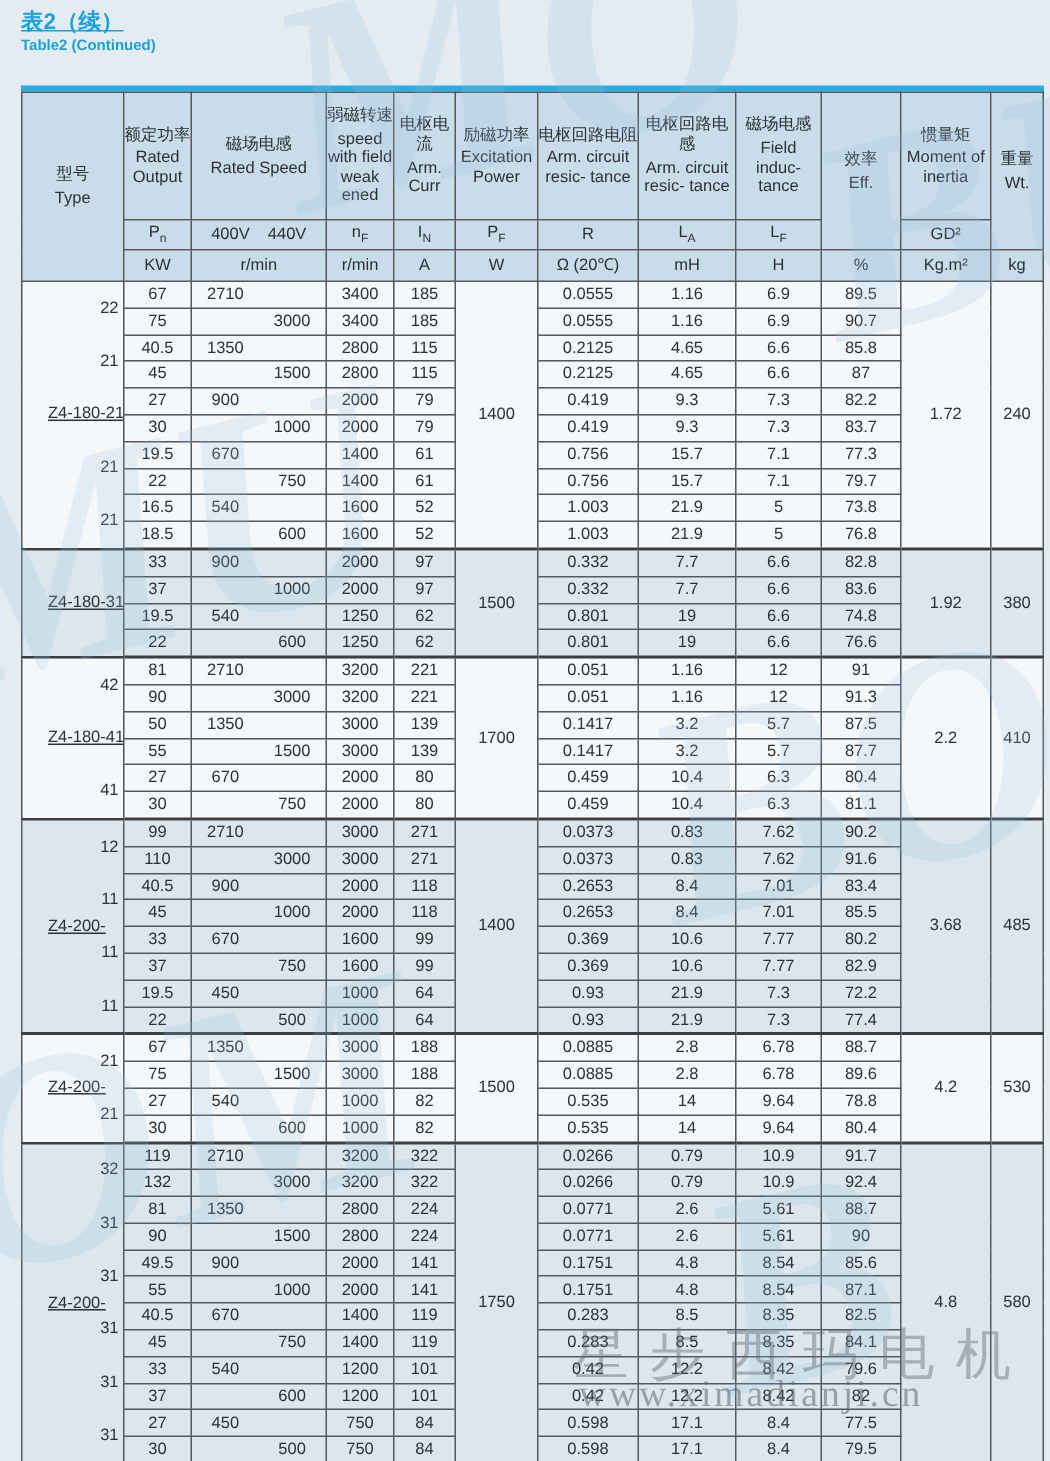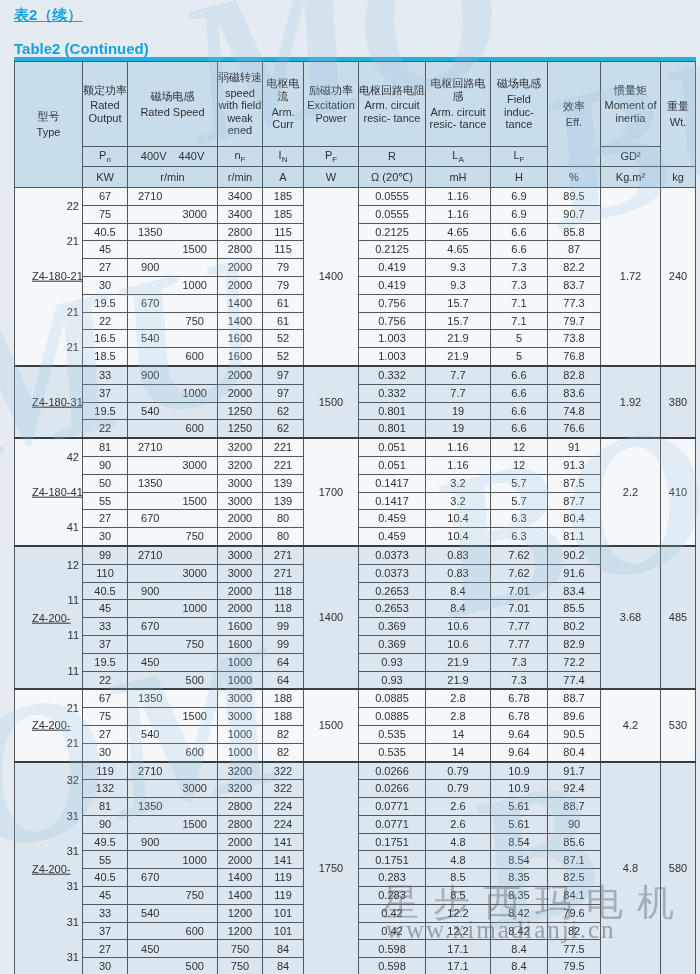--- a/index.html
+++ b/index.html
@@ -16,21 +16,21 @@
   }
   .wm-gray{
     position:absolute;pointer-events:none;z-index:4;color:rgba(95,100,106,0.50);
     font-family:"Liberation Sans",sans-serif;white-space:nowrap;
   }
   #wm-cn{left:382px;top:878px;font-size:37px;letter-spacing:14px;color:rgba(95,100,106,0.42);}
   #wm-url{left:386px;top:916px;font-size:25px;letter-spacing:2px;color:rgba(95,100,106,0.55);font-family:Liberation Serif, serif;}
 
   .page-title{position:absolute;left:14px;top:6px;z-index:2;color:#17a2dc;font-weight:bold;line-height:1.25;}
   .page-title .t-zh{font-size:15px;text-decoration:underline;}
-  .page-title .t-en{font-size:15px;margin-top:15px;}
+  .page-title .t-en{font-size:10px;}
 
   .table-wrap{
     position:absolute;left:14px;top:57px;z-index:2;
     border-top:4px solid #2bade4;border-bottom:4px solid #2bade4;
   }
   table{border-collapse:collapse;table-layout:fixed;width:681px;}
   th,td{
     border:1px solid #53585c;padding:0;text-align:center;vertical-align:middle;
     font-size:11px;color:#2e3134;font-weight:normal;line-height:1.15;
     overflow:hidden;
@@ -686,21 +686,21 @@
             <div class="spd-wrap">
               <span>540</span>
               <span></span>
             </div>
           </td>
           <td>1000</td>
           <td>82</td>
           <td>0.535</td>
           <td>14</td>
           <td>9.64</td>
-          <td>90.5</td>
+          <td>78.8</td>
         </tr>
         <tr class="g-plain">
           <td>30</td>
           <td>
             <div class="spd-wrap">
               <span></span>
               <span>600</span>
             </div>
           </td>
           <td>1000</td>

